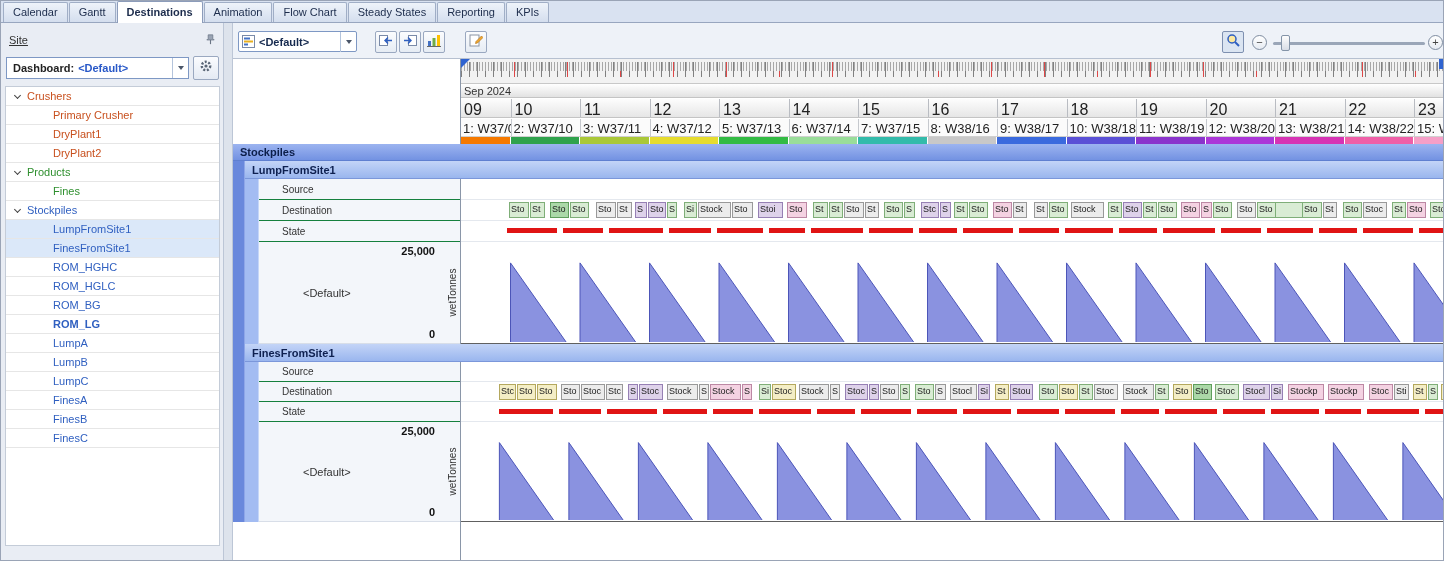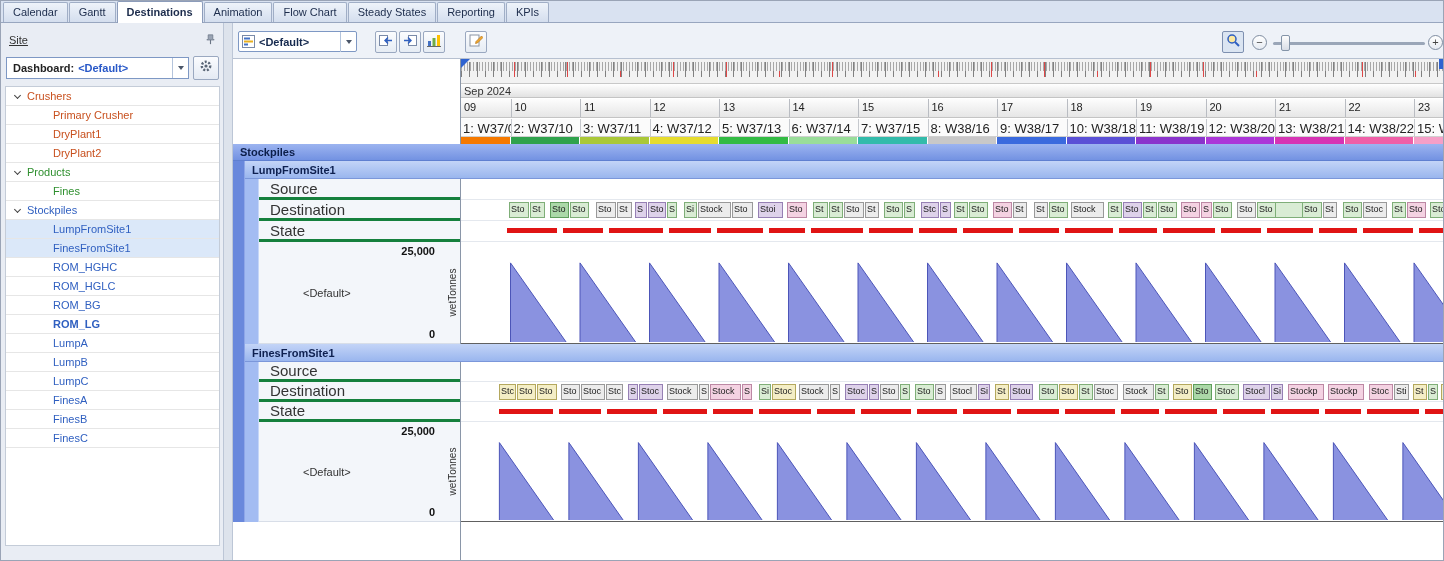--- a/index.html
+++ b/index.html
@@ -65,34 +65,34 @@
                        border-top:9px solid #2f63d0; border-right:9px solid transparent; }
   .ruler-right-marker { position:absolute; right:0; top:0; width:6px; height:10px; background:#2f63d0; }
   .month-row { position:absolute; left:460px; top:82px; width:984px; height:15px;
                background:linear-gradient(#ffffff,#e2e2e2); border-top:1px solid #c8c8c8; border-bottom:1px solid #c4c4c4;
                font-size:11px; color:#333; padding-left:3px; line-height:14px; }
   .days-row { position:absolute; left:460px; top:98px; width:984px; height:19px;
               background:linear-gradient(#fdfdfd,#e6e6e6); border-bottom:1px solid #c4c4c4; overflow:hidden; }
   .weeks-row { position:absolute; left:460px; top:118px; width:984px; height:18px; background:#fbfbfb;
                border-bottom:1px solid #d0d0d0; overflow:hidden; }
   .band-row { position:absolute; left:460px; top:136px; width:984px; height:7px; overflow:hidden; background:#eee; }
-  .day-cell { position:absolute; top:0; height:19px; font-size:11px; color:#222; padding:2px 0 0 3px; }
+  .day-cell { position:absolute; top:0; height:19px; font-size:16px; color:#222; padding:2px 0 0 3px; }
   .week-cell { position:absolute; top:0; height:18px; font-size:13px; color:#222; padding:2px 0 0 2px; white-space:nowrap; overflow:hidden; }
   .band-cell { position:absolute; top:0; height:7px; border-right:1px solid #fff; }
 
   
   .group-bar { position:absolute; left:232px; top:143px; width:1212px; height:17px; z-index:6;
                background:linear-gradient(#9cb4f0,#7392e2); border-bottom:1px solid #5f7fd0;
                display:flex; align-items:center; padding-left:7px; font-size:11px; font-weight:bold; color:#0c1e4a; }
   .sub-bar { position:absolute; z-index:6; background:linear-gradient(#c3d4f7,#9ab6ee); border-bottom:1px solid #7b97da;
              display:flex; align-items:center; padding-left:7px; font-size:11px; font-weight:bold; color:#0e2050; }
   .strip1 { position:absolute; left:232px; top:160px; width:12px; height:361px; background:#6988dc; border-right:1px solid #8ea6e8; z-index:5; }
   .strip2 { position:absolute; left:244px; width:14px; background:#a3bcf2; border-right:1px solid #c5d6f8; z-index:5; }
-  .row-label { position:absolute; left:258px; width:202px; background:#f3f6fa; border-bottom:3px solid #15803d;
-               font-size:15px; color:#333; display:flex; align-items:center; padding-left:11px; z-index:3; }
+  .row-label { position:absolute; left:258px; width:202px; background:#f3f6fa; border-bottom:1px solid #15803d;
+               font-size:10px; color:#333; display:flex; align-items:center; padding-left:23px; z-index:3; }
   .tl-row { position:absolute; left:460px; width:984px; background:#fff; border-bottom:1px solid #e4e8ee; overflow:hidden; z-index:3; }
   .dest-box { position:absolute; top:2px; height:16px; border:1px solid #999; font-size:9px; line-height:13px; color:#222;
               overflow:hidden; white-space:nowrap; padding-left:1px; }
   .state-seg { position:absolute; top:7px; height:5px; background:#e01414; }
   .chart-label { position:absolute; left:258px; width:202px; background:#f3f6fa; border-bottom:1px solid #d8dee8; z-index:3; }
   .chart-label .series { position:absolute; left:44px; top:50%; transform:translateY(-50%); font-size:11px; color:#333; }
   .chart-label .ymax { position:absolute; top:3px; right:26px; font-size:11px; font-weight:bold; color:#111; }
   .chart-label .ymin { position:absolute; bottom:3px; right:26px; font-size:11px; font-weight:bold; color:#111; }
   .unitwrap { position:absolute; right:0; top:0; bottom:0; width:16px; display:flex; align-items:center; justify-content:center; }
   .unitwrap span { transform:rotate(-90deg); font-size:10px; color:#333; white-space:nowrap; }

